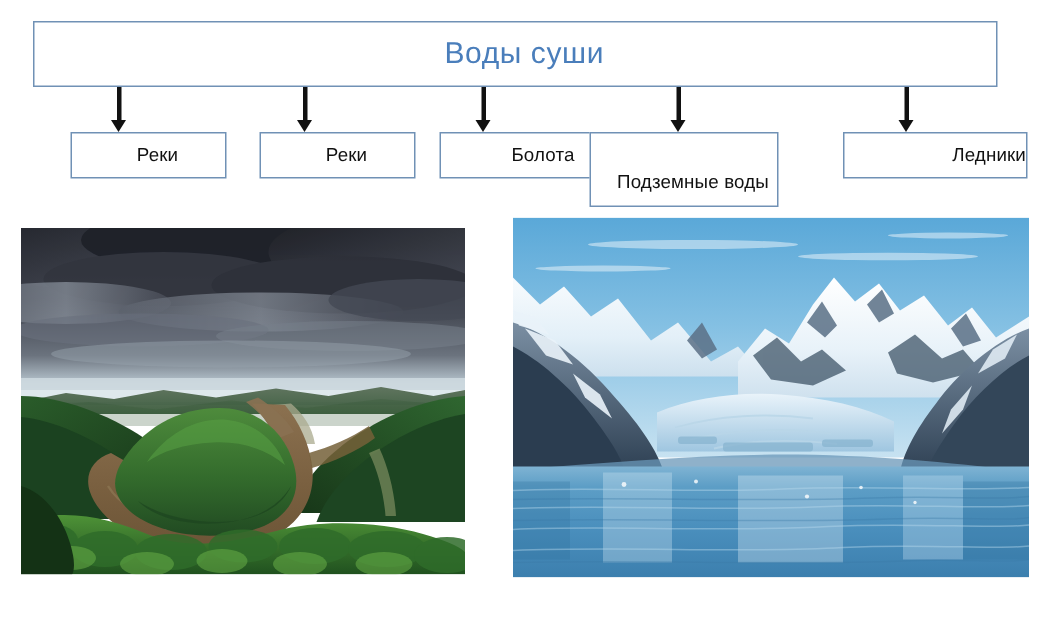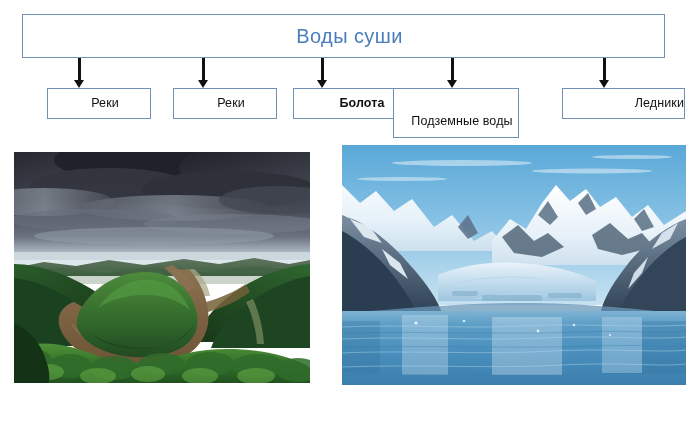--- a/index.html
+++ b/index.html
@@ -46,21 +46,21 @@
     height: 44px;
     color: #4a7ebb;
     font-size: 20px;
     letter-spacing: 0.4px;
   }
 
   .node-child { height: 31px; margin-left: 20px; }
 
   .node-rivers   { left: 27px;  top: 88px; width: 104px; }
   .node-lakes    { left: 153px; top: 88px; width: 104px; }
-  .node-swamps   { left: 273px; top: 88px; width: 126px; font-weight: bold; }
+  .node-swamps   { left: 273px; top: 88px; width: 126px; }
   .node-ground   { left: 393px; top: 88px; width: 126px; height: 50px; }
   .node-glaciers { left: 542px; top: 88px; width: 123px; justify-content: flex-end; }
 
   .node-ground .label { line-height: 1.5; margin-top: 16px; }
 
   
   .arrow {
     position: absolute;
     top: 58px;
     width: 3px;

